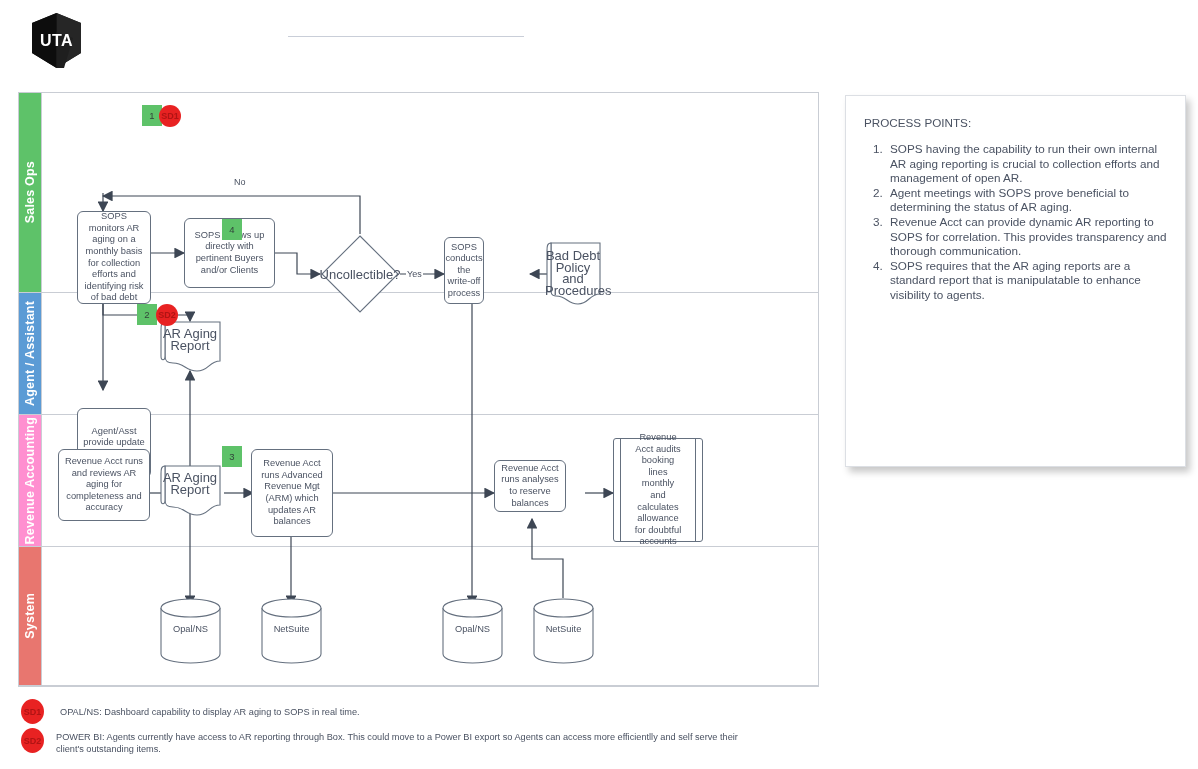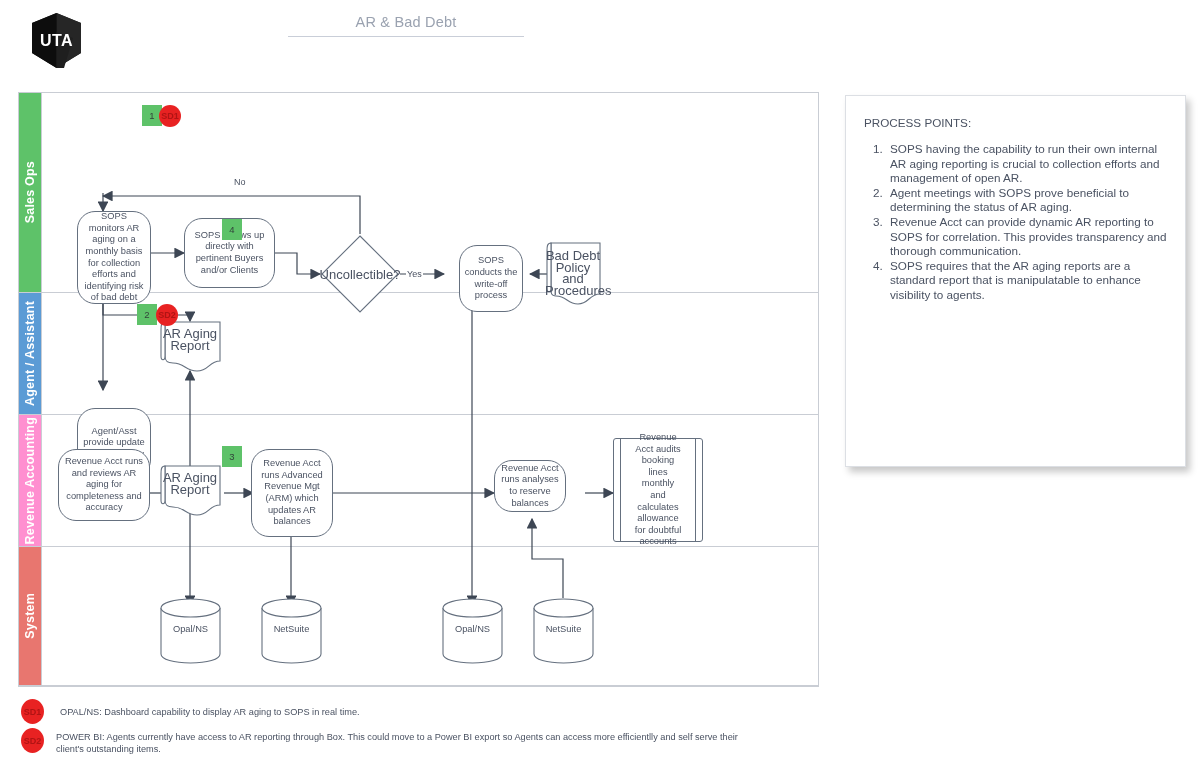--- a/index.html
+++ b/index.html
@@ -67,21 +67,21 @@
     box-sizing:border-box;
     display:flex;align-items:center;justify-content:center;
     text-align:center;
     font-size:9.3px;
     line-height:11.6px;
     color:#4a5262;
     background:#fff;
   }
   .proc{
     border:1px solid #65707f;
-    border-radius:18px;
+    border-radius:6px;
     padding:2px 4px;
   }
   .predef{
     border:1px solid #65707f;
     border-radius:3px;
     padding:2px 20px;
   }
   .predef::before,.predef::after{
     content:"";position:absolute;top:0;bottom:0;width:1px;background:#65707f;
   }
@@ -171,21 +171,20 @@
   <div class="logo">
     <svg width="57" height="57" viewBox="0 0 57 57">
       <polygon points="28.5,1 53,11 53,41 28.5,56 4,41 4,11" fill="#181818"></polygon>
       <polygon points="28.5,1 53,11 53,41 28.5,56" fill="#262626"></polygon>
       <polygon points="4,11 28.5,1 28.5,56 4,41" fill="#0d0d0d"></polygon>
       <polygon points="28.5,20 45,26 36,56 28.5,56" fill="#1f1f1f"></polygon>
       <text x="28.5" y="34" text-anchor="middle" fill="#ffffff" font-family="Liberation Sans, sans-serif" font-size="16" font-weight="bold" letter-spacing="0.5">UTA</text>
     </svg>
   </div>
 
-  <div class="doc-title">AR &amp; Bad Debt</div>
   <div class="doc-title-rule"></div>
 
   <div class="swim">
 
     <div class="lane" id="lane-sales">
       <div class="lane-title" style="background:#5ec269">
         <span>Sales Ops</span>
       </div>
       <div class="lane-body"></div>
     </div>
@@ -267,21 +266,21 @@
     <div class="diamond" style="left:301px;top:141px;width:80px;height:80px;">
       <svg width="80" height="80" viewBox="0 0 80 80">
         <polygon points="40,2 78,40 40,78 2,40" fill="#ffffff" stroke="#65707f" stroke-width="1.1"></polygon>
       </svg>
       <span class="dtext">Uncollectible?</span>
     </div>
 
     <div class="edge-label" style="left:214px;top:84px;">No</div>
     <div class="edge-label" style="left:387px;top:176px;">Yes</div>
 
-    <div class="node proc" style="left:440px;top:144px;width:64px;height:67px;margin-top:8px;">
+    <div class="node proc" style="left:425px;top:144px;width:40px;height:67px;">
       <span>SOPS conducts the write-off process</span>
     </div>
 
     <div class="docshape" style="left:526px;top:149px;width:56px;height:64px;">
       <svg width="56" height="64" viewBox="0 0 56 64">
         <path d="M6,1 H55 V52 C44,52 44,62 33,62 C22,62 22,54 11,54 C6,54 6,51 6,46 Z" fill="#ffffff" stroke="#65707f" stroke-width="1.1"></path>
         <path d="M6,1 C2,1 2,5 2,9 V46 C2,51 6,51 6,46 Z" fill="#ffffff" stroke="#65707f" stroke-width="1.1"></path>
       </svg>
       <div class="dtxt">Bad Debt Policy and Procedures</div>
     </div>

